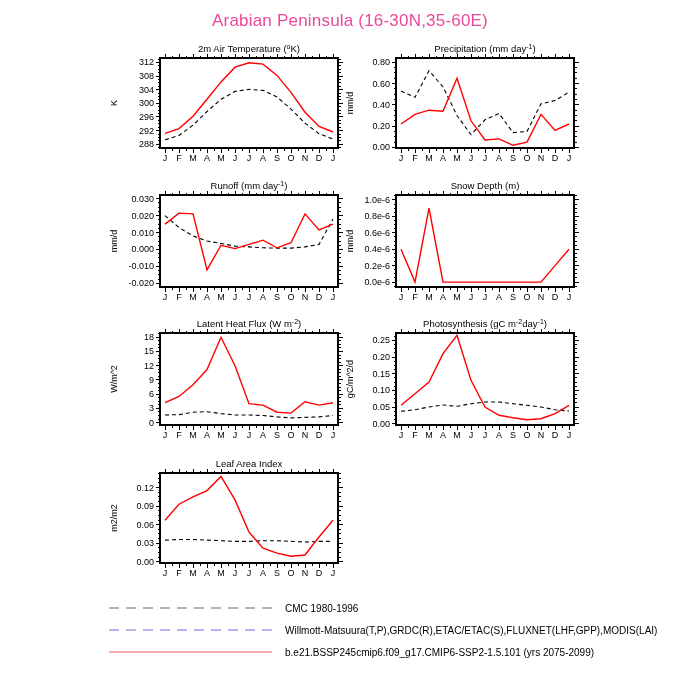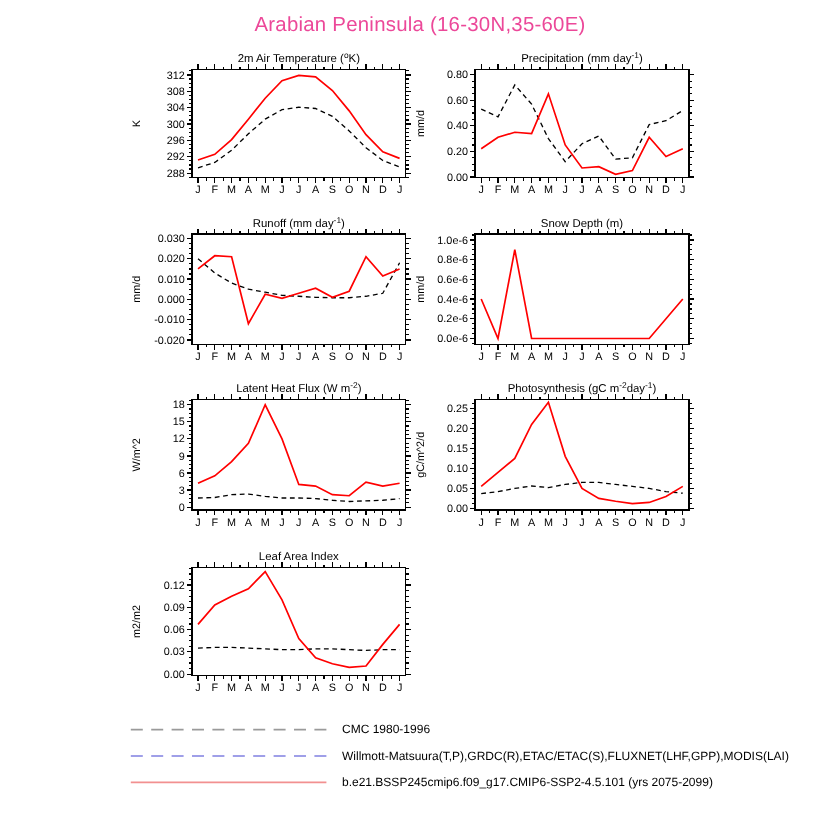--- a/index.html
+++ b/index.html
@@ -902,16 +902,16 @@
       <div class="legend-row" style="top: 623px;">
         <svg width="165" height="10">
           <line x1="1" y1="5" x2="164" y2="5" stroke="#9f9fe8" stroke-width="1.6" stroke-dasharray="10 7"></line>
         </svg>
         <span>Willmott-Matsuura(T,P),GRDC(R),ETAC/ETAC(S),FLUXNET(LHF,GPP),MODIS(LAI)</span>
       </div>
       <div class="legend-row" style="top: 645px;">
         <svg width="165" height="10">
           <line x1="1" y1="5" x2="164" y2="5" stroke="#f29090" stroke-width="1.6"></line>
         </svg>
-        <span>b.e21.BSSP245cmip6.f09_g17.CMIP6-SSP2-4.5.101 (yrs 2075-2099)</span>
+        <span>b.e21.BSSP245cmip6.f09_g17.CMIP6-SSP2-1.5.101 (yrs 2075-2099)</span>
       </div>
     </div>
 </div>
 
 </body></html>

